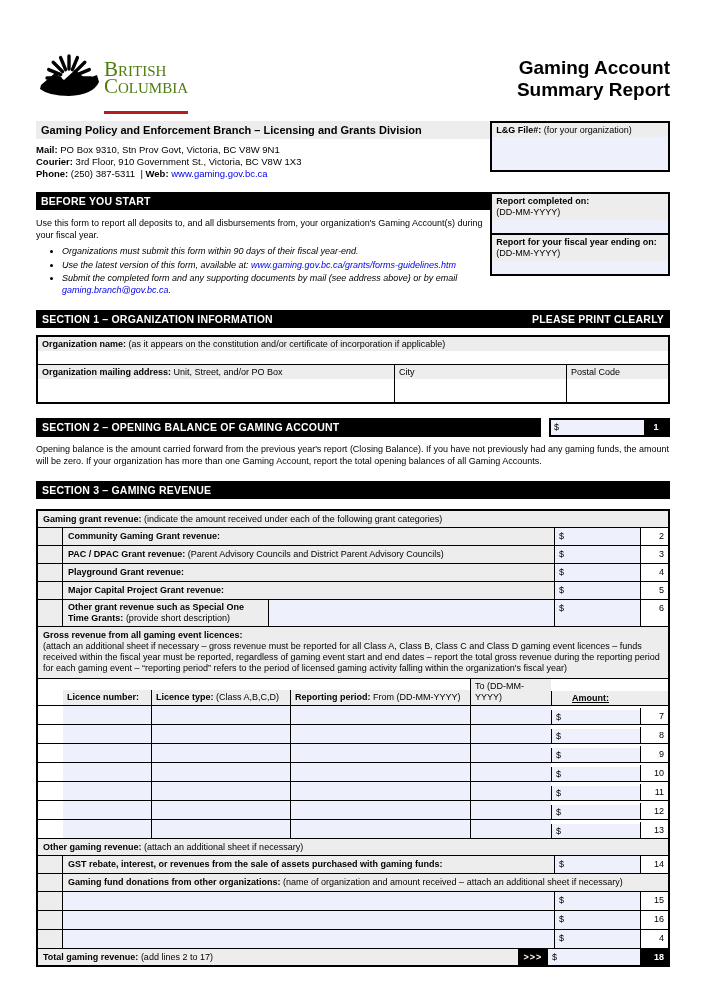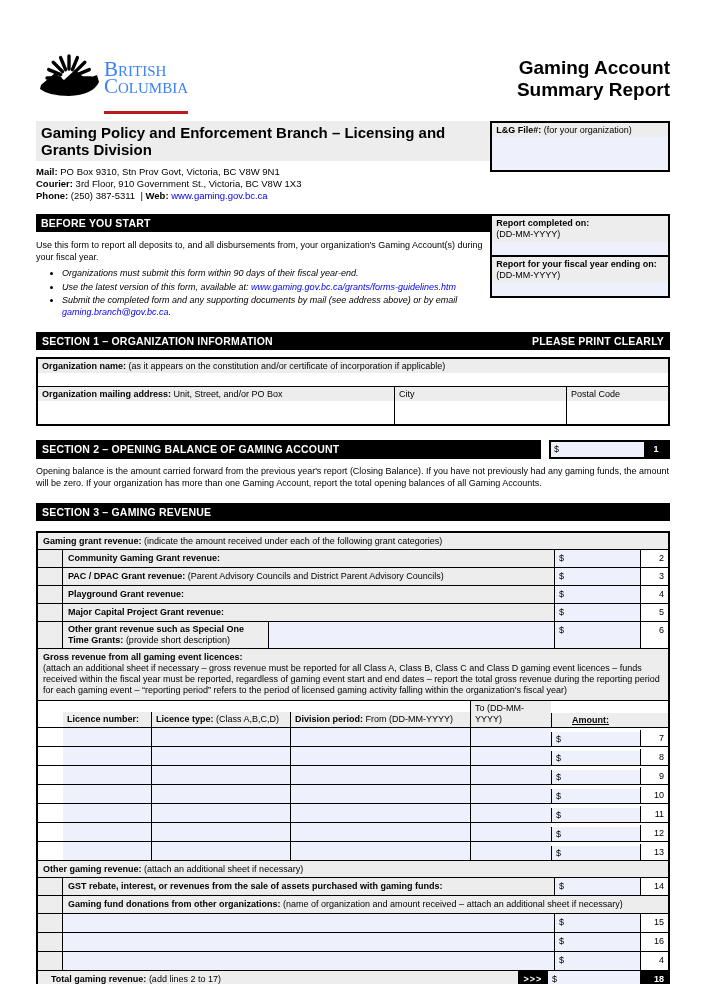--- a/index.html
+++ b/index.html
@@ -9,29 +9,29 @@
     padding: 52px 36px 0 36px; overflow: hidden;
     font-family: "Liberation Sans", sans-serif; font-size: 9px; color: #000;
   }
   .b { font-weight: bold; }
   .link { color: #0000ee; text-decoration: none; }
 
   
   .header { display: flex; justify-content: space-between; align-items: flex-start; height: 64px; }
   .logo { display: flex; align-items: flex-start; }
   .logo svg { width: 66px; height: 50px; }
-  .logo-text { font-family: "Liberation Serif", serif; font-variant: small-caps; font-size: 21px; line-height: 17px; padding-top: 9px; margin-left: 2px; color:#3b82f6; }
+  .logo-text { font-family: "Liberation Serif", serif; font-variant: small-caps; font-size: 21px; line-height: 17px; padding-top: 9px; margin-left: 2px; color:#4d7c0f; }
   .logo-ul { display: inline-block; border-bottom: 3px solid #b91c1c; padding-bottom: 16px; }
   .doc-title { text-align: right; font-size: 19px; font-weight: bold; line-height: 22px; padding-top: 5px; }
 
   
   .topgrid { display: flex; justify-content: space-between; margin-top: 5px; }
   .left-col { width: 455px; }
   .right-col { width: 180px; }
-  .div-bar { background: #ededed; font-weight: bold; font-size: 15px; padding: 3px 5px; }
+  .div-bar { background: #ededed; font-weight: bold; font-size: 11px; padding: 3px 5px; }
   .addr { margin-top: 5px; font-size: 9.5px; line-height: 12px; }
   .lg-box { border: 2px solid #000; }
   .lg-label { background: #ededed; padding: 2px 4px; font-size: 9px; }
   .lg-input { height: 33px; background: #eef1fb; }
 
   
   .before-row { display: flex; justify-content: space-between; margin-top: 12px; }
   .before-left { width: 455px; }
   .black-bar { background: #000; color: #fff; font-weight: bold; font-size: 10.5px; padding: 3px 5px; letter-spacing: .2px; }
   .intro { margin-top: 8px; line-height: 11.5px; }
@@ -82,21 +82,21 @@
   .lc1 { width: 88px; border-left: none; }
   .lc2 { width: 139px; }
   .lc3 { width: 180px; }
   .lc4 { width: 81px; }
   .lc5h { flex: 1; border-left: 1px solid #000; padding: 2px 20px; background: #ededed; text-decoration: underline; }
   .lich { background: #ededed; }
   .in { background: #eef1fb; min-height: 18px; }
   .lc-amt { flex: 1; background: #eef1fb; border-left: 1px solid #000; padding: 2px 4px; }
   .row18h { min-height: 18px; }
   .total-row { display: flex; border-top: 1px solid #000; }
-  .total-lbl { flex: 1; background: #ededed; padding: 3px 13px; }
+  .total-lbl { flex: 1; background: #ededed; padding: 3px 5px; }
   .total-arrow { width: 30px; flex: none; background: #000; color: #fff; font-weight: bold; text-align: center; padding: 3px 0; letter-spacing: 1px; }
   .total-amt { width: 92px; flex: none; background: #eef1fb; padding: 3px 4px; }
   .total-num { width: 28px; flex: none; background: #000; color: #fff; font-weight: bold; text-align: right; padding: 3px 4px; }
 </style>
 </head>
 <body>
 
 <div class="page">
 
   <div class="header">
@@ -245,21 +245,21 @@
 
     <div class="g-gross">
       <div class="b">Gross revenue from all gaming event licences:</div>
       <div>(attach an additional sheet if necessary – gross revenue must be reported for all Class A, Class B, Class C and Class D gaming event licences – funds received within the fiscal year must be reported, regardless of gaming event start and end dates – report the total gross revenue during the reporting period for each gaming event – “reporting period” refers to the period of licensed gaming activity falling within the organization's fiscal year)</div>
     </div>
 
     <div class="lic-row">
       <div class="sp"></div>
       <div class="lc lc1 lich b">Licence number:</div>
       <div class="lc lc2 lich"><span class="b">Licence type:</span> <span>(Class A,B,C,D)</span></div>
-      <div class="lc lc3 lich"><span class="b">Division period:</span> <span>From (DD-MM-YYYY)</span></div>
+      <div class="lc lc3 lich"><span class="b">Reporting period:</span> <span>From (DD-MM-YYYY)</span></div>
       <div class="lc lc4 lich">To (DD-MM-YYYY)</div>
       <div class="lc5h b">Amount:</div>
     </div>
 
     <div class="lic-row">
       <div class="sp"></div>
       <div class="lc lc1 in"></div>
       <div class="lc lc2 in"></div>
       <div class="lc lc3 in"></div>
       <div class="lc lc4 in"></div>

